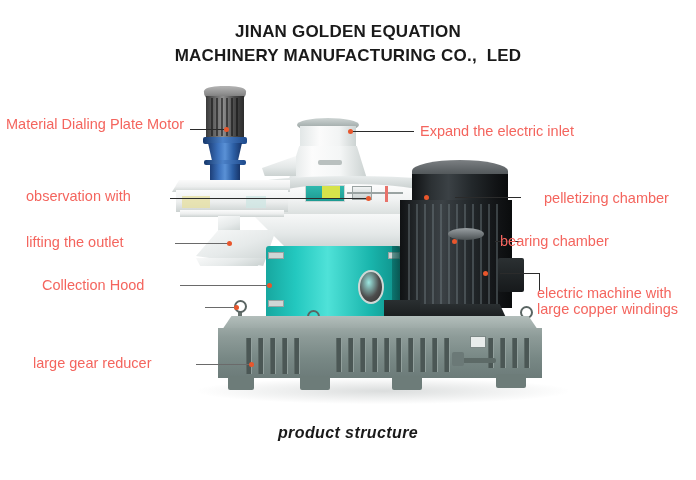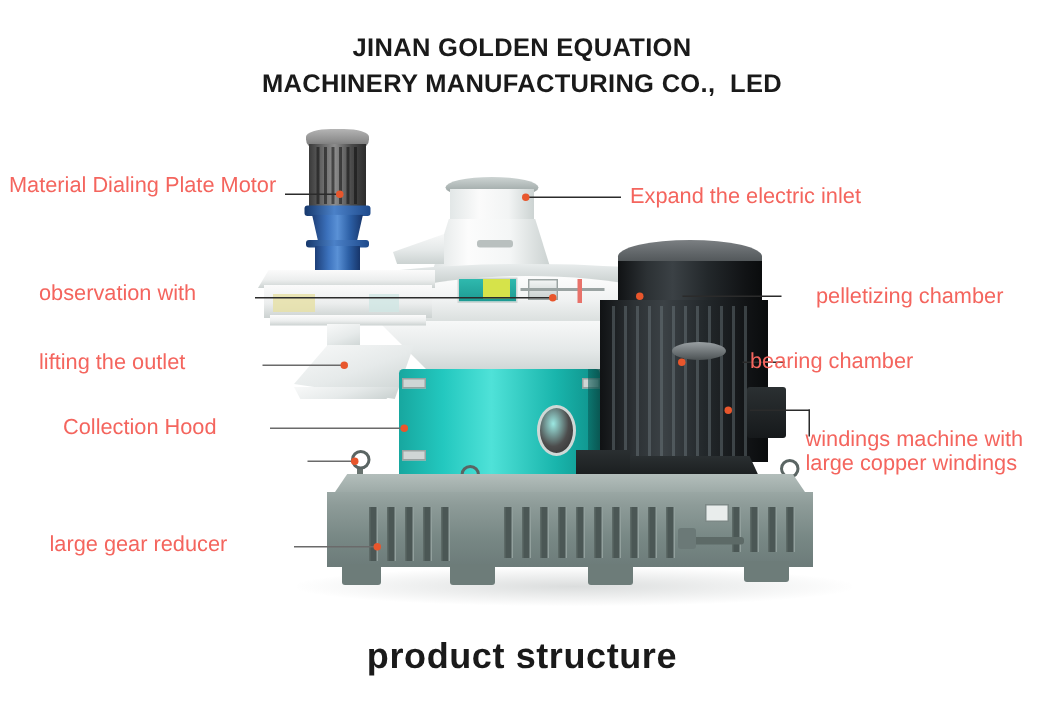--- a/index.html
+++ b/index.html
@@ -19,21 +19,21 @@
   .title {
     position: absolute; left: 0; right: 0;
     text-align: center;
     font-weight: bold;
     color: #1a1a1a;
     letter-spacing: .2px;
     white-space: pre;
   }
   #title-line1 { top: 22px;  font-size: 17px; }
   #title-line2 { top: 46px;  font-size: 17px; }
-  #caption     { top: 424px; font-size: 24px; letter-spacing: .4px; }
+  #caption     { top: 424px; font-size: 16px; letter-spacing: .4px; font-style: italic; }
 
   
   .label {
     position: absolute;
     color: #f4655e;
     font-size: 14.5px;
     line-height: 1.18;
     white-space: nowrap;
   }
   .label.r2 { line-height: 1.14; }
@@ -364,18 +364,18 @@
 
 
   <div class="label" style="left:33px; top:355px;">large gear reducer</div>
 
   <div class="label" style="left:420px; top:123px;">Expand the electric inlet</div>
 
   <div class="label" style="left:526px; top:190px;margin-left:18px;">pelletizing chamber</div>
 
   <div class="label" style="left:500px; top:233px;">bearing chamber</div>
 
-  <div class="label r2" style="left:537px; top:285px;">windings machine with</div>
+  <div class="label r2" style="left:537px; top:285px;">electric machine with</div>
   <div class="label r2" style="left:537px; top:301px;">large copper windings</div>
 
   <div class="title" id="caption">product structure</div>
 
 </div>
 
 </body></html>

